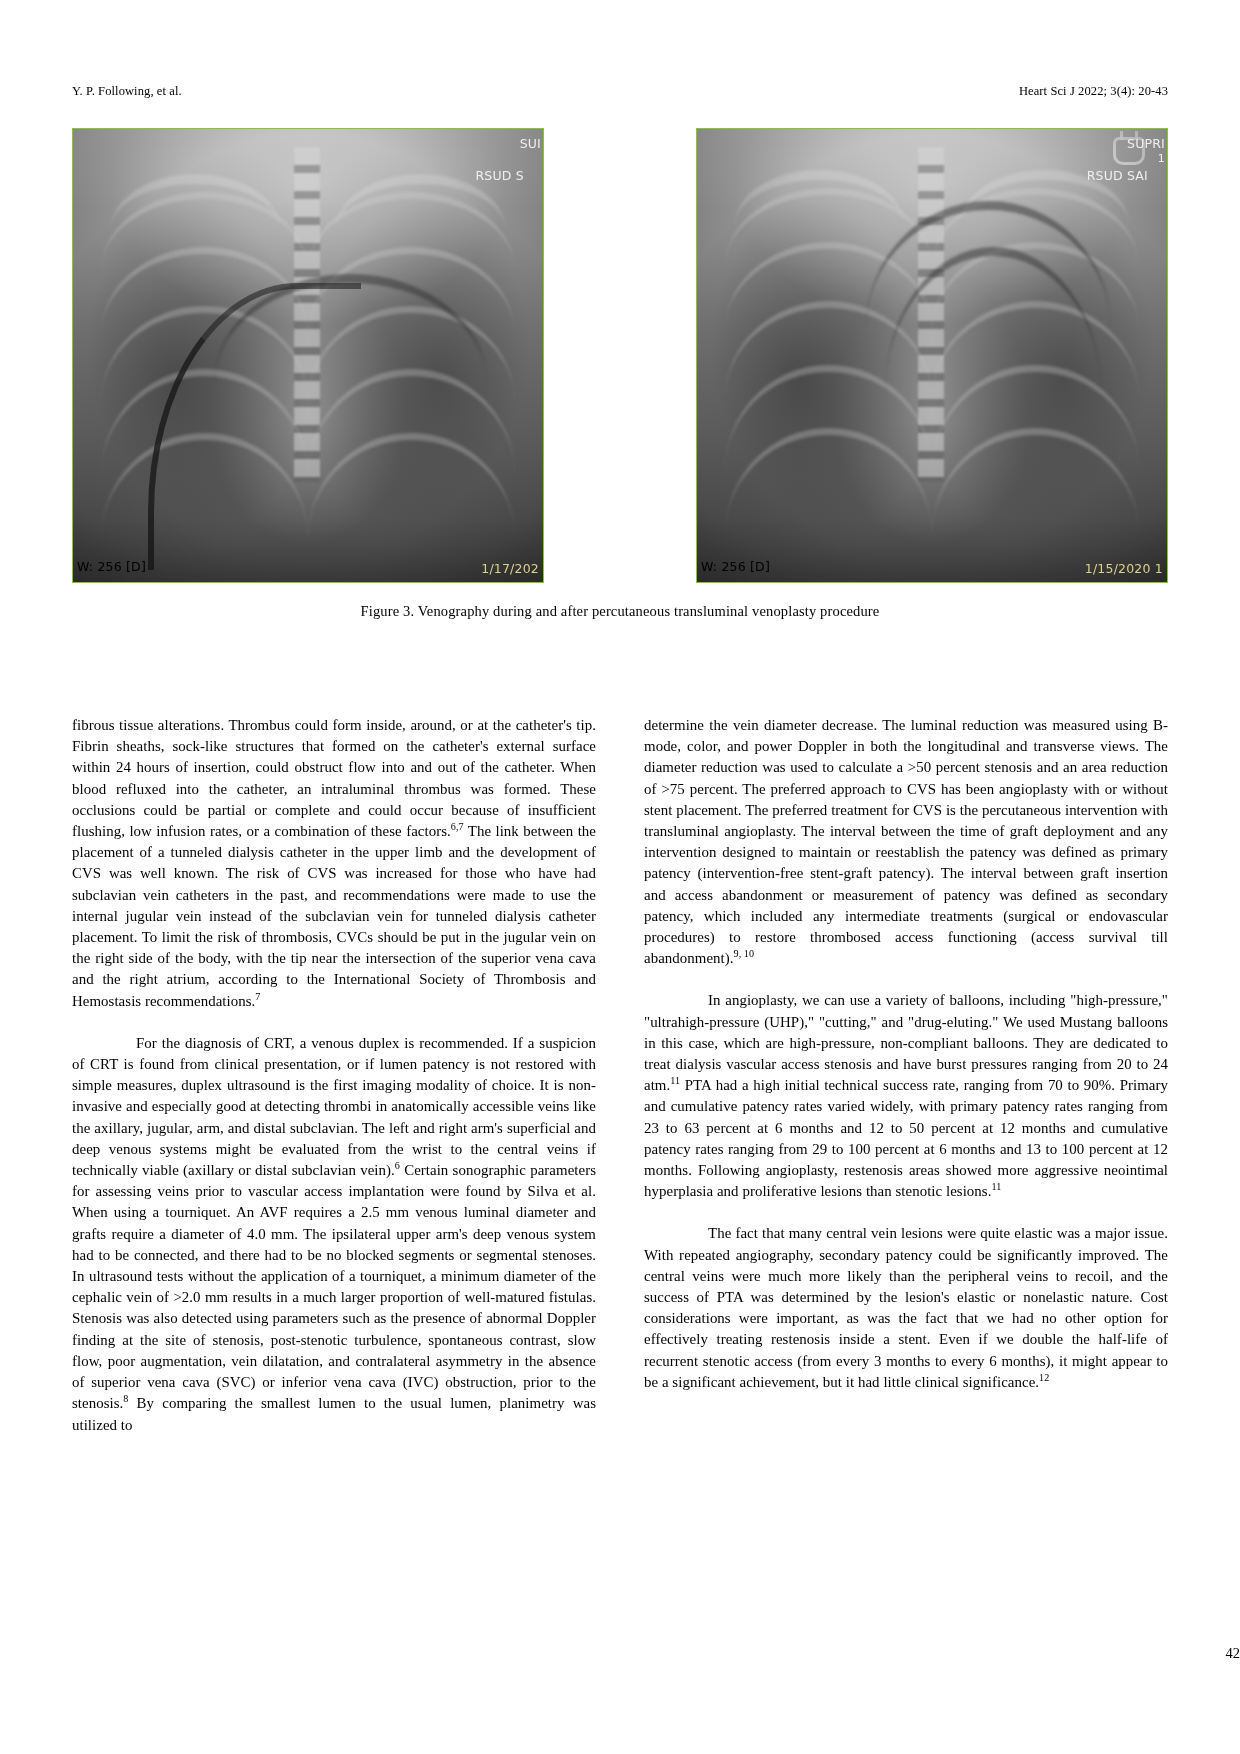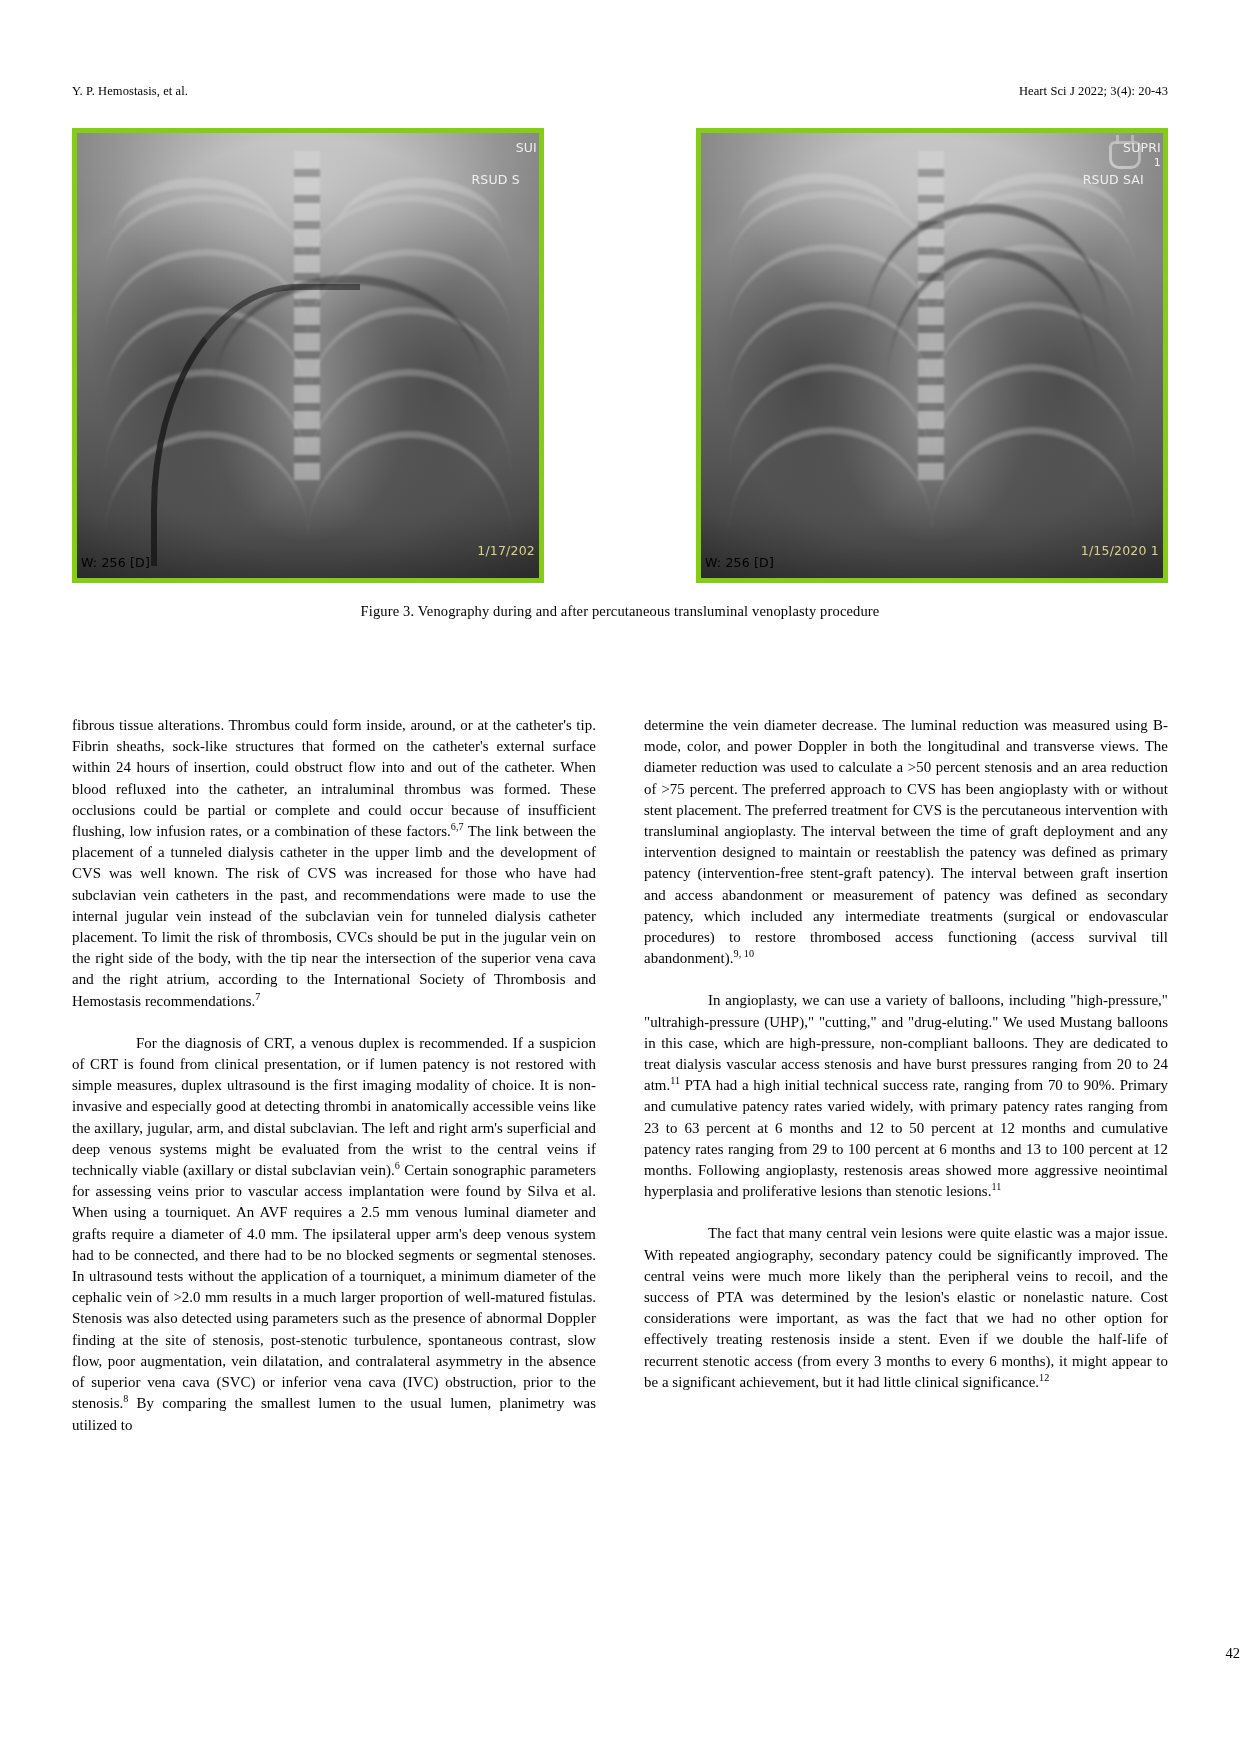--- a/index.html
+++ b/index.html
@@ -49,21 +49,21 @@
     display: flex;
     justify-content: space-between;
     gap: 22px;
   }
   .xray {
     position: relative;
     width: 472px;
     height: 455px;
     overflow: hidden;
     background: #6d6d6d;
-    border: 5px solid #84cc16;
+    border: 1px solid #84cc16;
     box-sizing: border-box;
   }
   .xray .film {
     position: absolute;
     inset: 0;
     background:
       radial-gradient(ellipse 60% 45% at 50% 12%, rgba(225,225,225,.55), rgba(0,0,0,0) 70%),
       radial-gradient(ellipse 40% 55% at 22% 55%, rgba(40,40,40,.55), rgba(0,0,0,0) 72%),
       radial-gradient(ellipse 40% 55% at 78% 55%, rgba(40,40,40,.5), rgba(0,0,0,0) 72%),
       radial-gradient(ellipse 28% 40% at 50% 62%, rgba(235,235,235,.28), rgba(0,0,0,0) 75%),
@@ -149,21 +149,21 @@
     letter-spacing: .2px;
   }
   .ov.pink   { color: #000000; }
   .ov.white  { color: #efefef; }
   .ov.yellow { color: #d9d38a; }
 
   .ov-tr-1 { right: 2px;  top: 8px; }
   .ov-tr-2 { right: 2px;  top: 24px; font-size: 11px; }
   .ov-tr-3 { right: 19px;  top: 40px; }
   .ov-bl   { left: 4px;   bottom: 8px; }
-  .ov-br   { right: 4px;  bottom: 20px; }
+  .ov-br   { right: 4px;  bottom: 6px; }
 
   .figure-caption {
     margin-top: 20px;
     text-align: center;
     font-size: 14.5px;
     letter-spacing: .15px;
   }
 
   
   .columns {
@@ -204,21 +204,21 @@
     text-align: right;
     font-size: 14.5px;
   }
 </style>
 </head>
 <body>
 
 <div class="page">
 
   <div class="running-head">
-    <span class="rh-left">Y. P. Hemostasis, et al.</span>
+    <span class="rh-left">Y. P. Following, et al.</span>
     <span class="rh-right">Heart Sci J 2022; 3(4): 20-43</span>
   </div>
 
   <div class="figure-block">
     <div class="figure-row">
 
       <div class="xray">
         <div class="film"></div>
         <div class="spine"></div>
 

